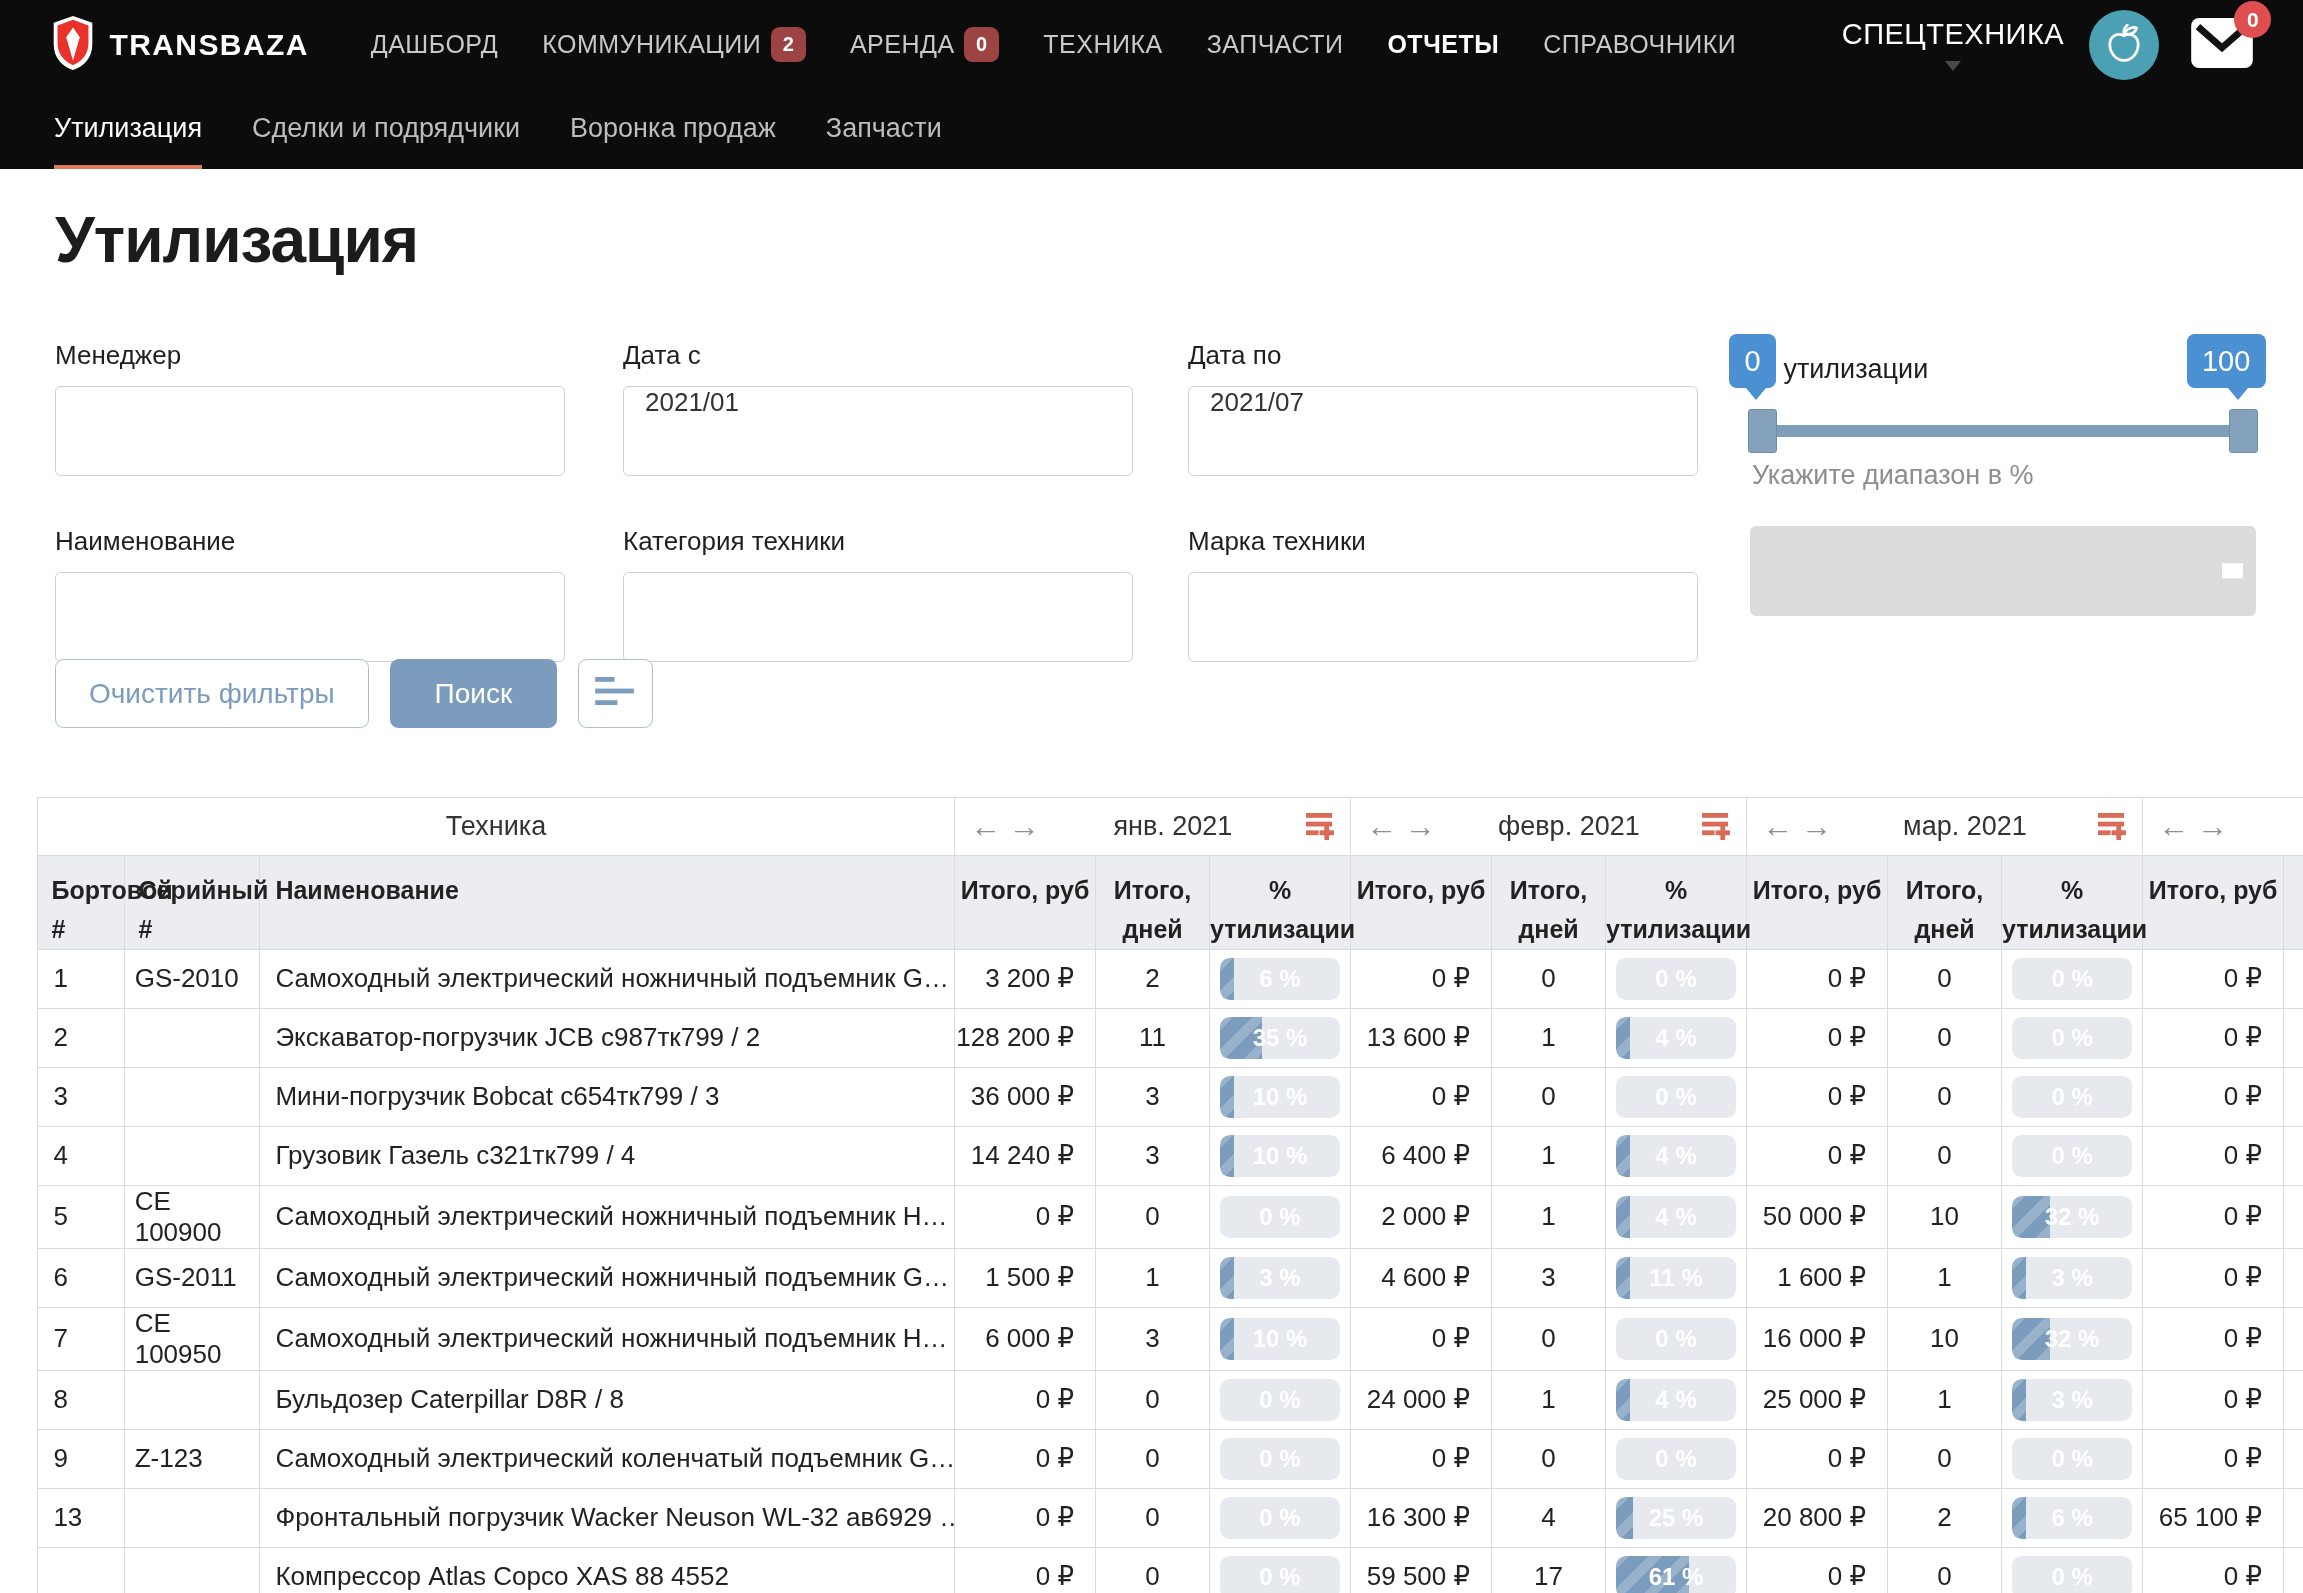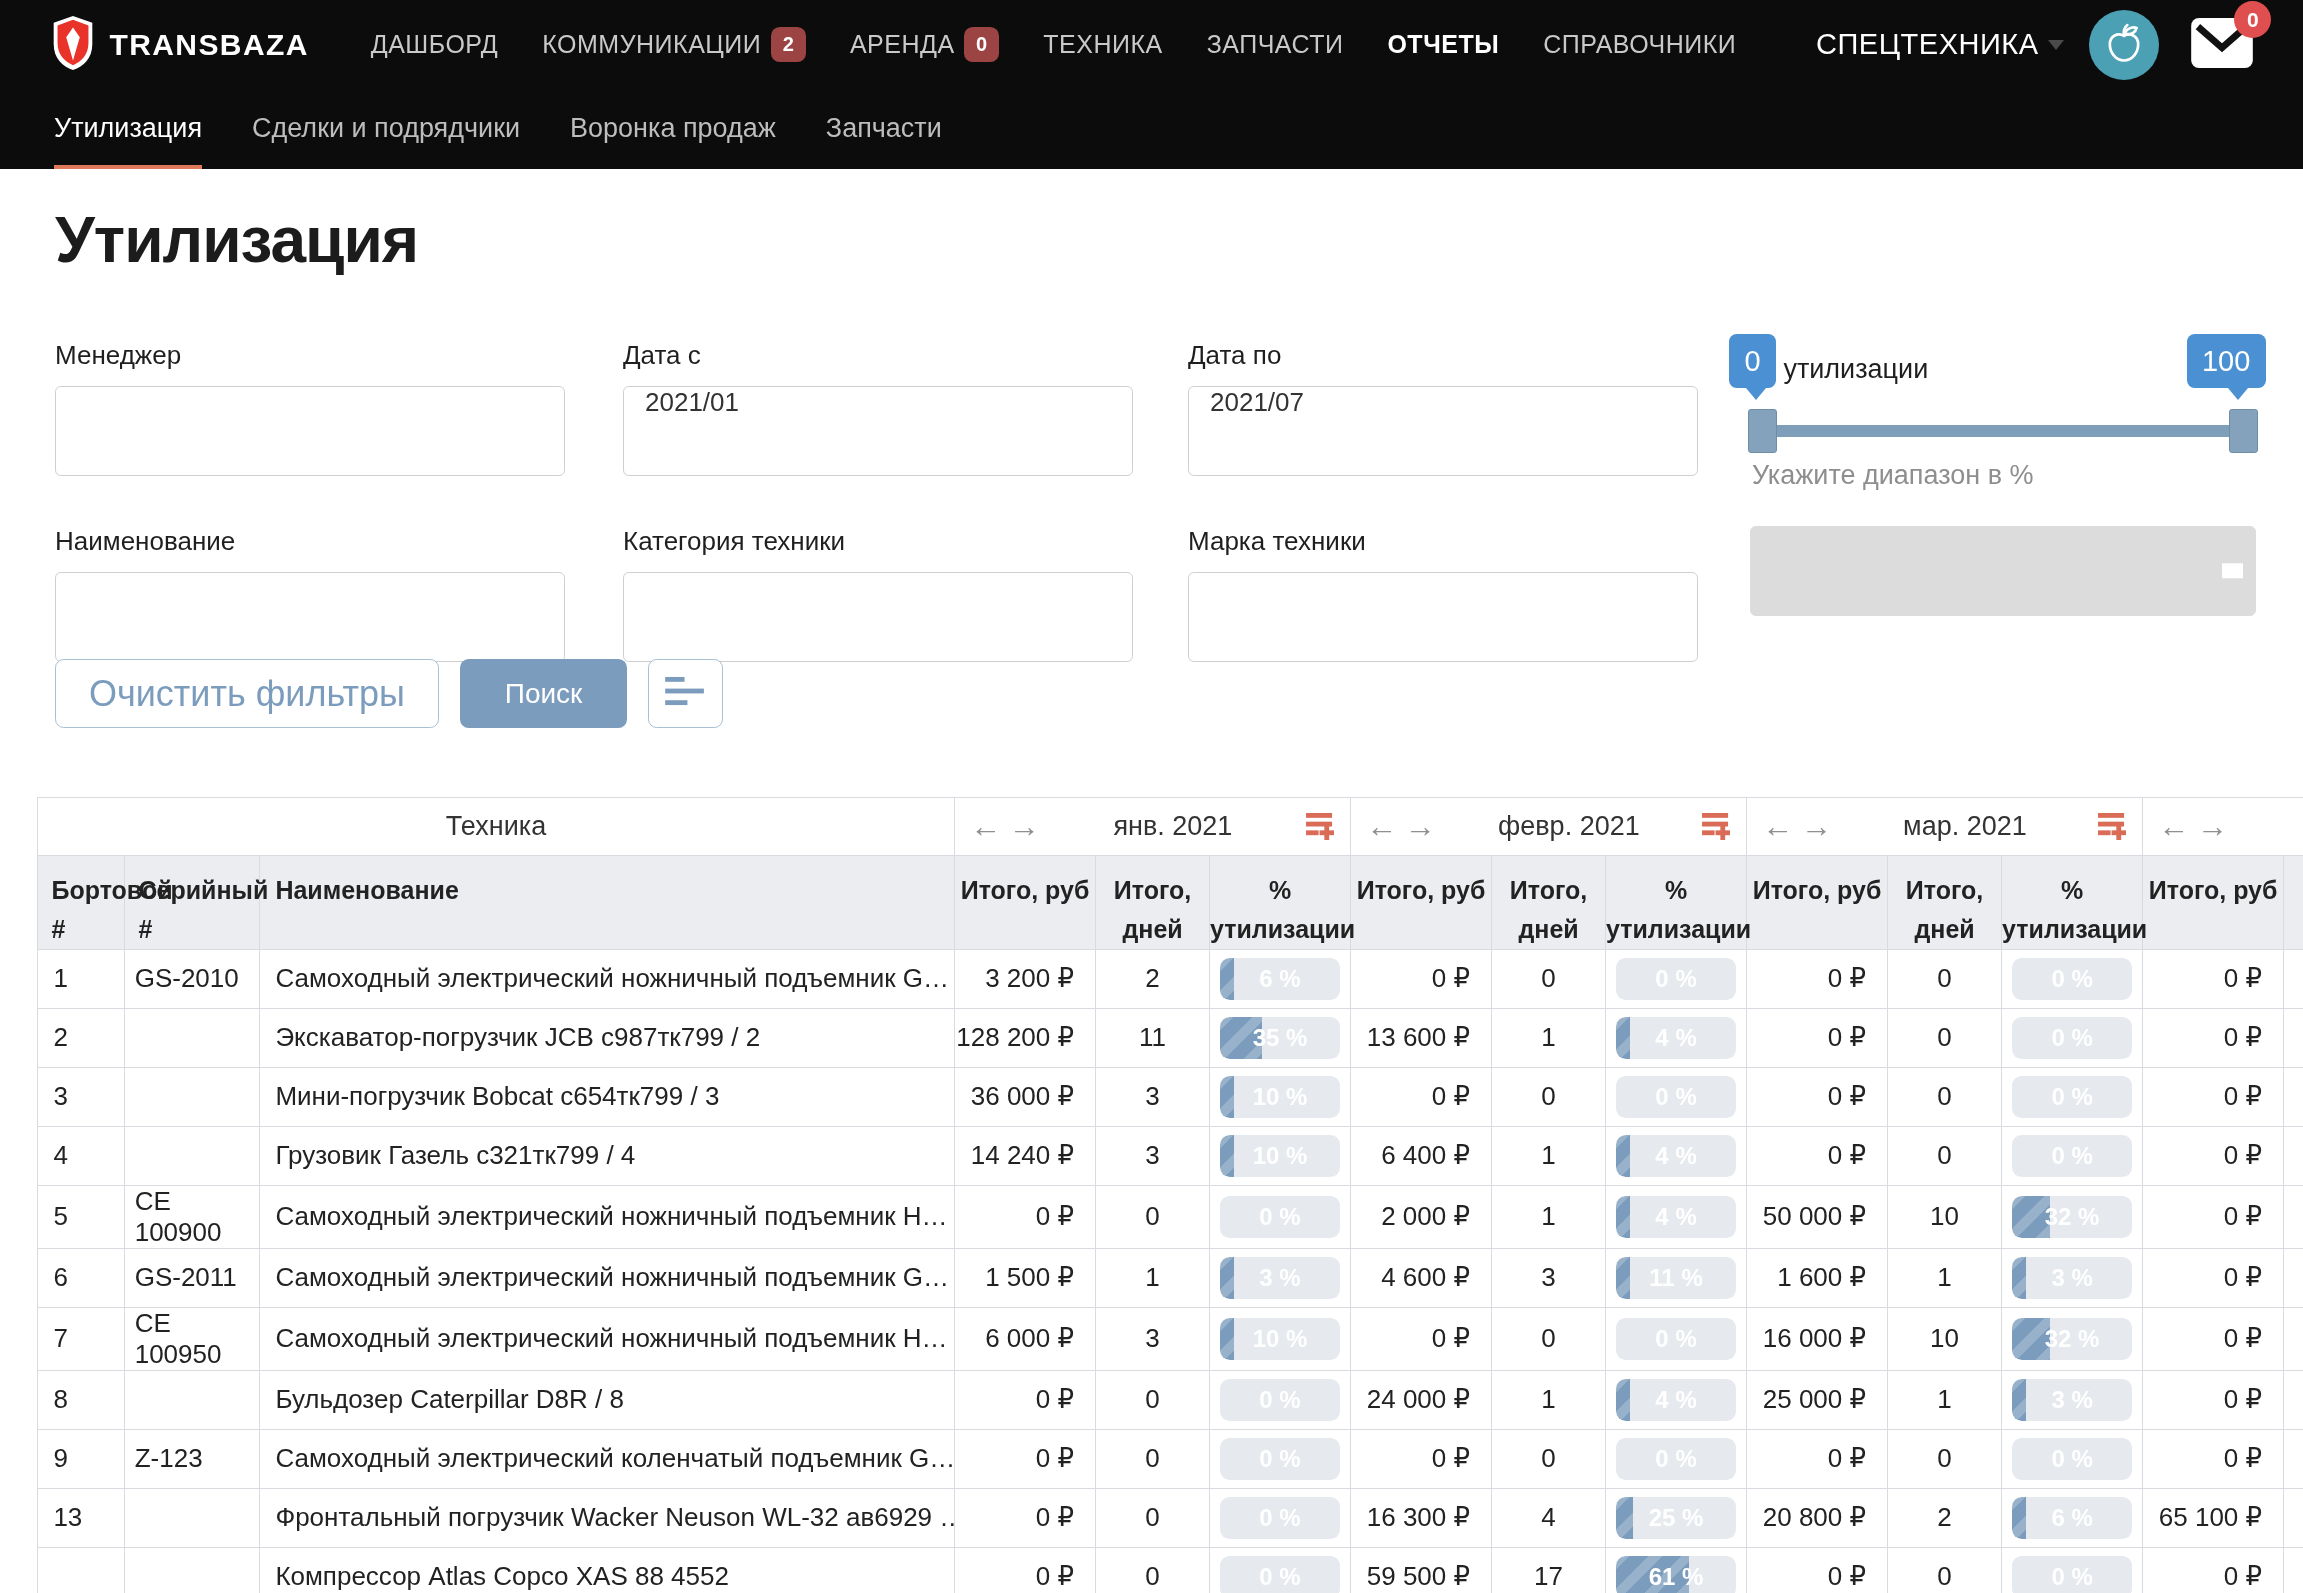--- a/index.html
+++ b/index.html
@@ -10,21 +10,21 @@
   
   .topnav { height:89px; background:#0c0c0c; display:flex; align-items:center; padding:0 50px; }
   .logo { display:flex; align-items:center; gap:13.5px; margin-right:62px; }
   .logo-text { color:#fff; font-size:30px; font-weight:bold; letter-spacing:1.4px; }
   .nav-menu { display:flex; align-items:center; gap:44px; flex:1; }
   .nav-item { color:#c9c9c9; font-size:25px; letter-spacing:0.5px; cursor:pointer; display:flex; align-items:center; gap:9.7px; white-space:nowrap; }
   .nav-item.active { color:#fff; font-weight:bold; }
   .nav-badge { background:#9c4343; color:#fff; font-size:20px; font-weight:bold; min-width:35px; height:35px;
     border-radius:8.7px; display:inline-flex; align-items:center; justify-content:center; padding:0 7.7px; }
   .nav-right { display:flex; align-items:center; gap:25px; }
-  .account { color:#fff; font-size:29px; letter-spacing:0.5px; display:flex; align-items:center; gap:9.7px; cursor:pointer; }
+  .account { color:#fff; font-size:29px; letter-spacing:0.5px; display:flex; align-items:center; gap:9.7px; cursor:pointer;flex-direction:column; }
   .caret { width:0; height:0; border-left:8.7px solid transparent; border-right:8.7px solid transparent; border-top:10.6px solid #4a4a4a; }
   .avatar { width:70px; height:70px; border-radius:50%; background:#4ba0b4; display:flex; align-items:center; justify-content:center; cursor:pointer; }
   .mail { position:relative; cursor:pointer; margin-left:5.8px; }
   .mail-badge { position:absolute; top:-15.4px; right:-17.4px; width:37px; height:37px; border-radius:50%;
     background:#e04f4f; color:#fff; font-size:21px; font-weight:bold; display:flex; align-items:center; justify-content:center; }
 
   
   .subnav { height:80px; background:#0c0c0c; display:flex; align-items:stretch; gap:50px; padding:0 54px; }
   .tab { color:#bdbdbd; font-size:27px; display:flex; align-items:center; cursor:pointer; border-bottom:4.8px solid transparent; padding-top:3.9px; }
   .tab.active { color:#fff; border-bottom-color:#e0795c; }
@@ -59,21 +59,21 @@
   .bubble.b-max:after { left:auto; right:17.4px; }
   .s-track { position:absolute; left:0; right:0; top:85px; height:11.6px; background:#7f9eba; border-radius:1.9px; }
   .s-handle { position:absolute; top:-16.4px; width:29px; height:44px; background:#84a2bc; border:1px solid #6e8ea8; border-radius:2.9px; cursor:pointer; }
   .s-handle.h-min { left:-1.9px; }
   .s-handle.h-max { right:-1.9px; }
   .s-hint { position:absolute; left:1.9px; top:120px; font-size:27px; color:#8e8e8e; }
 
   
   .f-buttons { position:absolute; left:55px; top:659px; display:flex; gap:21px; }
   .btn-clear { height:69px; padding:0 33px; border:1px solid #a9c0d4; border-radius:8.7px; background:#fff;
-    color:#7b9cbd; font-size:36px; display:flex; align-items:center; cursor:pointer; }
+    color:#7b9cbd; font-size:28px; display:flex; align-items:center; cursor:pointer; }
   .btn-search { height:69px; padding:0 45px; border:none; border-radius:8.7px; background:#7b9cbd;
     color:#fff; font-size:28px; display:flex; align-items:center; cursor:pointer; }
   .btn-icon { height:69px; width:75px; border:1px solid #a9c0d4; border-radius:8.7px; background:#fff;
     display:flex; align-items:center; justify-content:center; cursor:pointer; }
 
   
   .table-wrap { position:absolute; left:37px; top:797px; width:2267px; height:797px; overflow:hidden; }
   table { border-collapse:collapse; table-layout:fixed; width:2501px; background:#fff; }
   th,td { border:1px solid #d8dbe0; font-size:26px; color:#222; }
   .t-group th { height:58px; background:#fff; font-weight:normal; }

